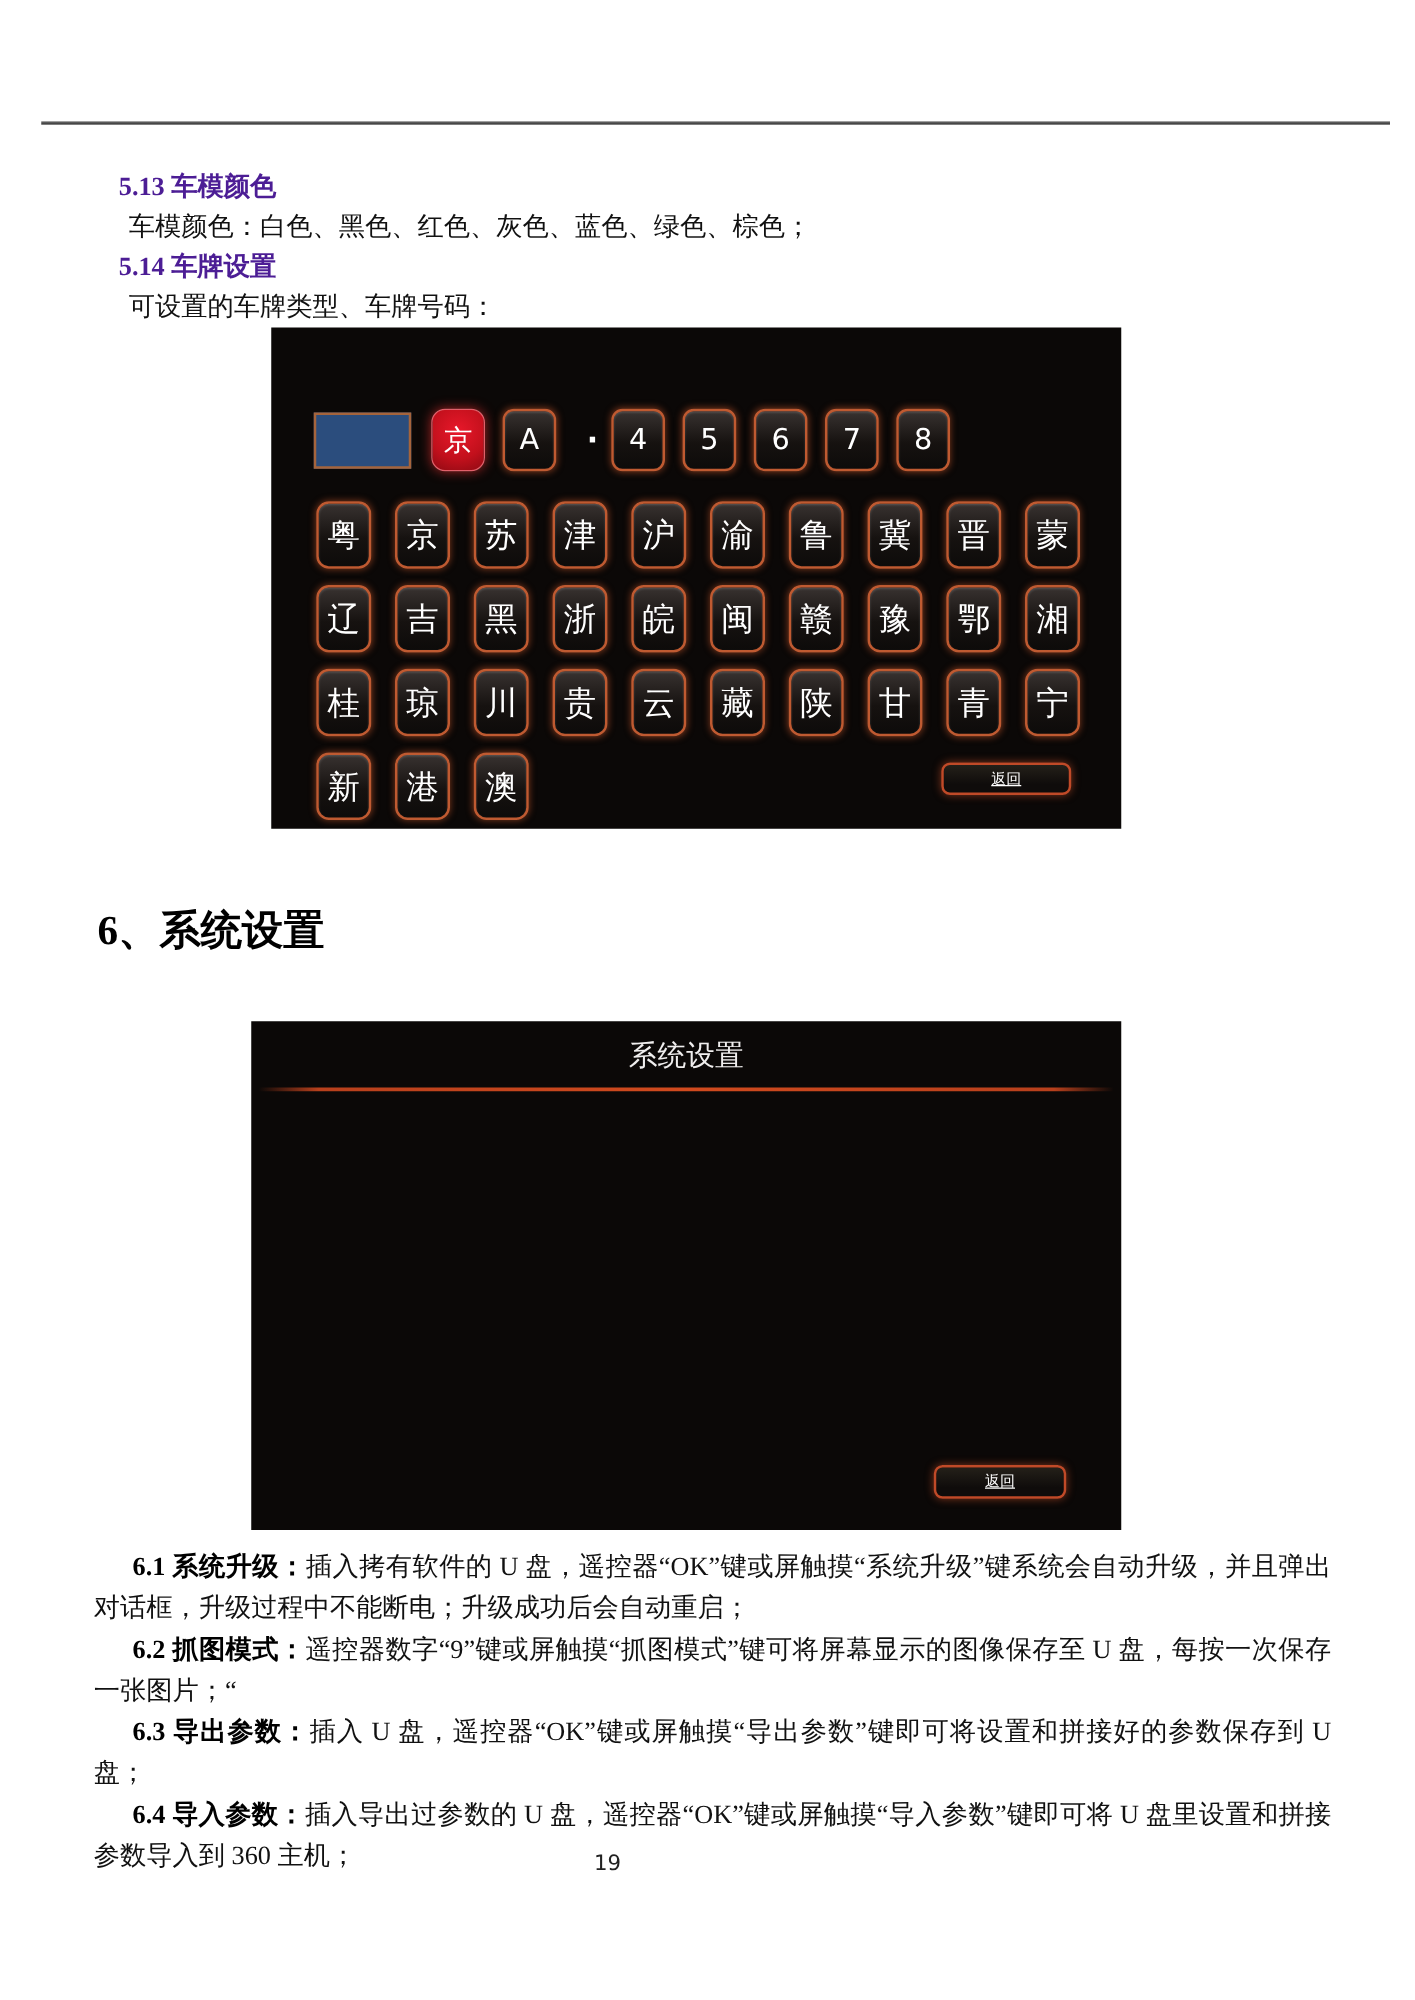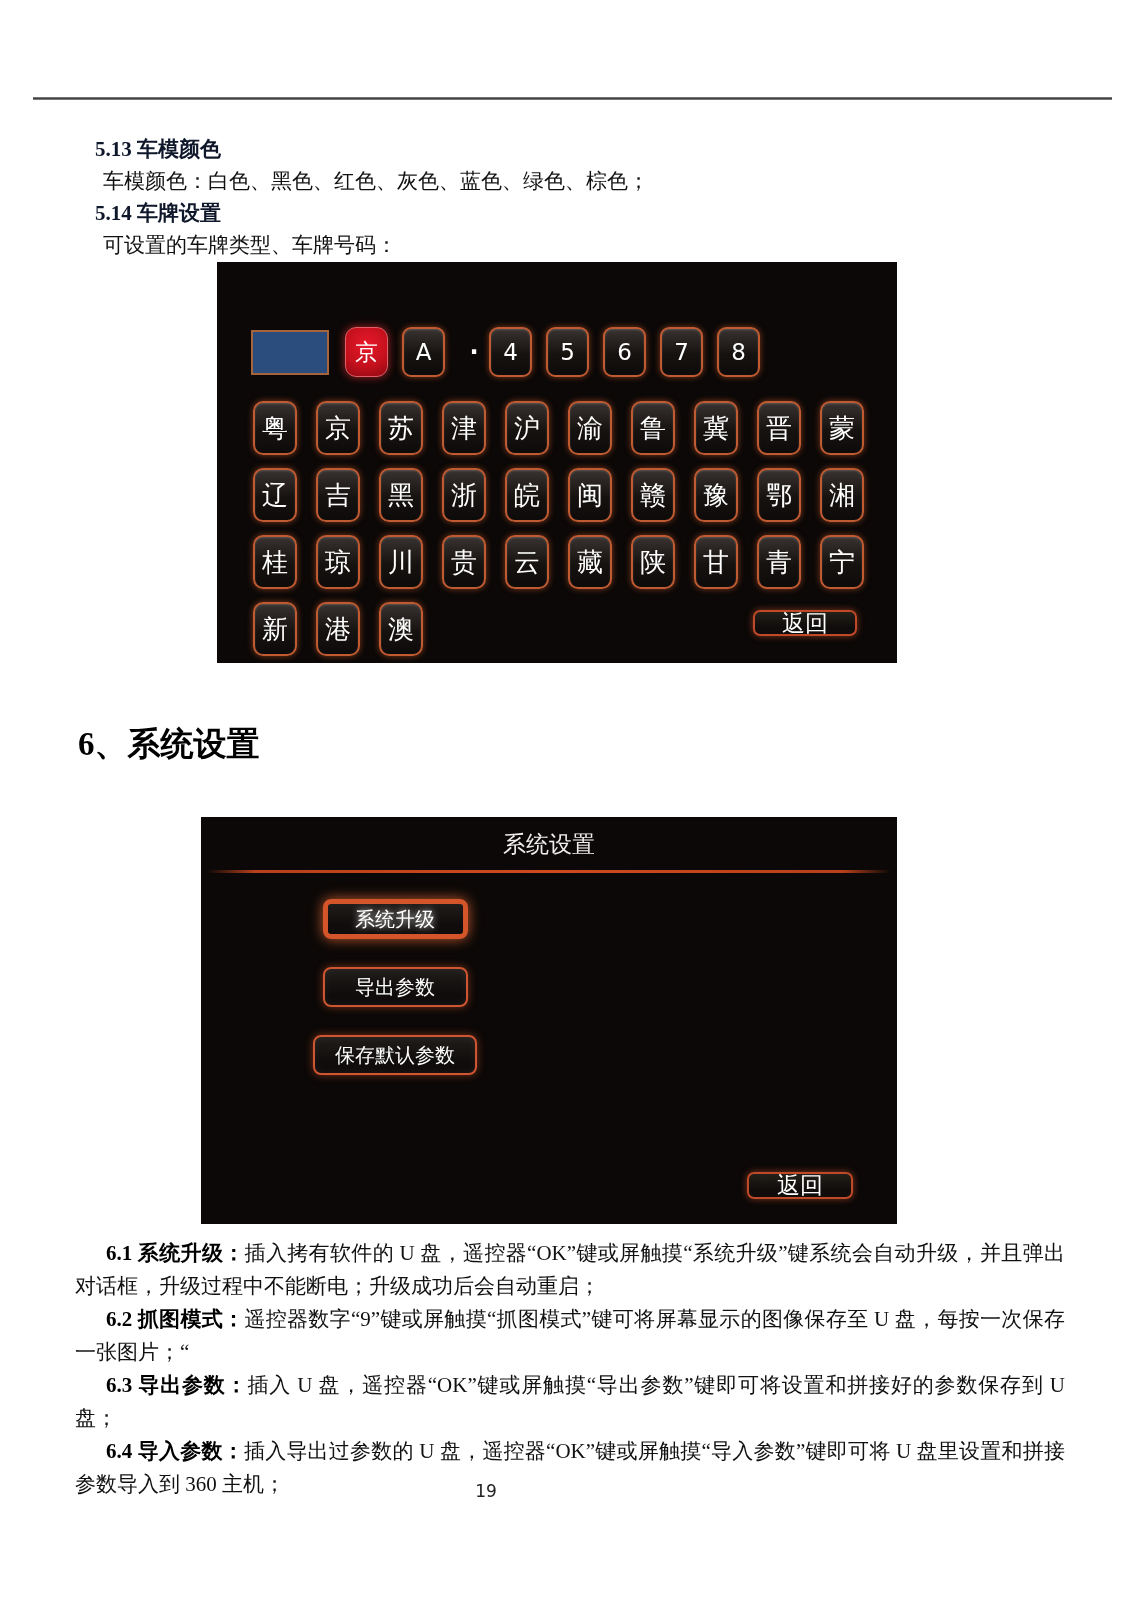--- a/index.html
+++ b/index.html
@@ -7,30 +7,30 @@
         font-family:"Liberation Serif",serif;color:#111;}
 
   
   .doc-title{position:absolute;left:55px;top:36px;font-size:31px;letter-spacing:9px;
              color:#1c1c1c;font-family:"DejaVu Sans",sans-serif;font-weight:400;}
   .header-rule{position:absolute;left:33px;top:97px;width:1079px;height:3px;
                background:linear-gradient(180deg,#8a8a8a 0%,#3c3c3c 55%,#9a9a9a 100%);}
 
   
   .sec5{position:absolute;left:0;top:133px;width:1100px;font-size:21px;line-height:32px;}
-  .s-heading{margin-left:95px;font-weight:bold;color:#0f172a;}
+  .s-heading{margin-left:95px;font-weight:bold;color:#4c1d95;}
   .s-body{margin-left:103px;}
 
   
   .dark-panel{position:absolute;background:#0b0807;}
   .panel-back{position:absolute;display:flex;align-items:center;justify-content:center;
-              color:#fff;font-family:"DejaVu Sans",sans-serif;font-size:23px;
+              color:#fff;font-family:"DejaVu Sans",sans-serif;font-size:12px;
               background:linear-gradient(180deg,#242019 0%,#0f0c0b 70%);
               border:2px solid #c04a28;border-radius:7px;box-sizing:border-box;
-              box-shadow:0 0 7px rgba(225,90,45,.55);}
+              box-shadow:0 0 7px rgba(225,90,45,.55);text-decoration:underline;}
 
   
   .plate-panel{left:217px;top:262px;width:680px;height:401px;}
   .plate-row-top{position:absolute;left:34px;top:65px;height:50px;display:flex;align-items:center;}
   .plate-preview{width:78px;height:45px;background:#2b4d7d;border:2px solid #a5643c;
                  box-sizing:border-box;margin-right:16px;}
   .pkey{width:43px;height:50px;border-radius:9px;display:flex;align-items:center;justify-content:center;
         color:#fff;font-size:23px;font-family:"DejaVu Sans",sans-serif;box-sizing:border-box;
         background:linear-gradient(180deg,#383230 0%,#161210 55%,#0d0b0a 100%);
         border:2px solid #bf5a31;margin-right:14px;
@@ -157,26 +157,20 @@
 
     <div class="panel-back plate-back">返回</div>
   </div>
 
   <div class="h6">6、系统设置</div>
 
   <div class="dark-panel settings-panel">
     <div class="sp-title">系统设置</div>
     <div class="sp-line"></div>
 
-    <div class="sp-col left">
-
-    <div class="sp-btn selected">系统升级</div>
-        <div class="sp-btn">导出参数</div>
-        <div class="sp-btn">保存默认参数</div>
-      </div>
 
     <div class="panel-back sp-back">返回</div>
   </div>
 
   <div class="notes">
 
   <p class="note"><b class="note-label">6.1 系统升级：</b><span>插入拷有软件的 U 盘，遥控器“OK”键或屏触摸“系统升级”键系统会自动升级，并且弹出对话框，升级过程中不能断电；升级成功后会自动重启；</span></p>
       <p class="note"><b class="note-label">6.2 抓图模式：</b><span>遥控器数字“9”键或屏触摸“抓图模式”键可将屏幕显示的图像保存至 U 盘，每按一次保存一张图片；“</span></p>
       <p class="note"><b class="note-label">6.3 导出参数：</b><span>插入 U 盘，遥控器“OK”键或屏触摸“导出参数”键即可将设置和拼接好的参数保存到 U 盘；</span></p>
       <p class="note"><b class="note-label">6.4 导入参数：</b><span>插入导出过参数的 U 盘，遥控器“OK”键或屏触摸“导入参数”键即可将 U 盘里设置和拼接参数导入到 360 主机；</span></p>

